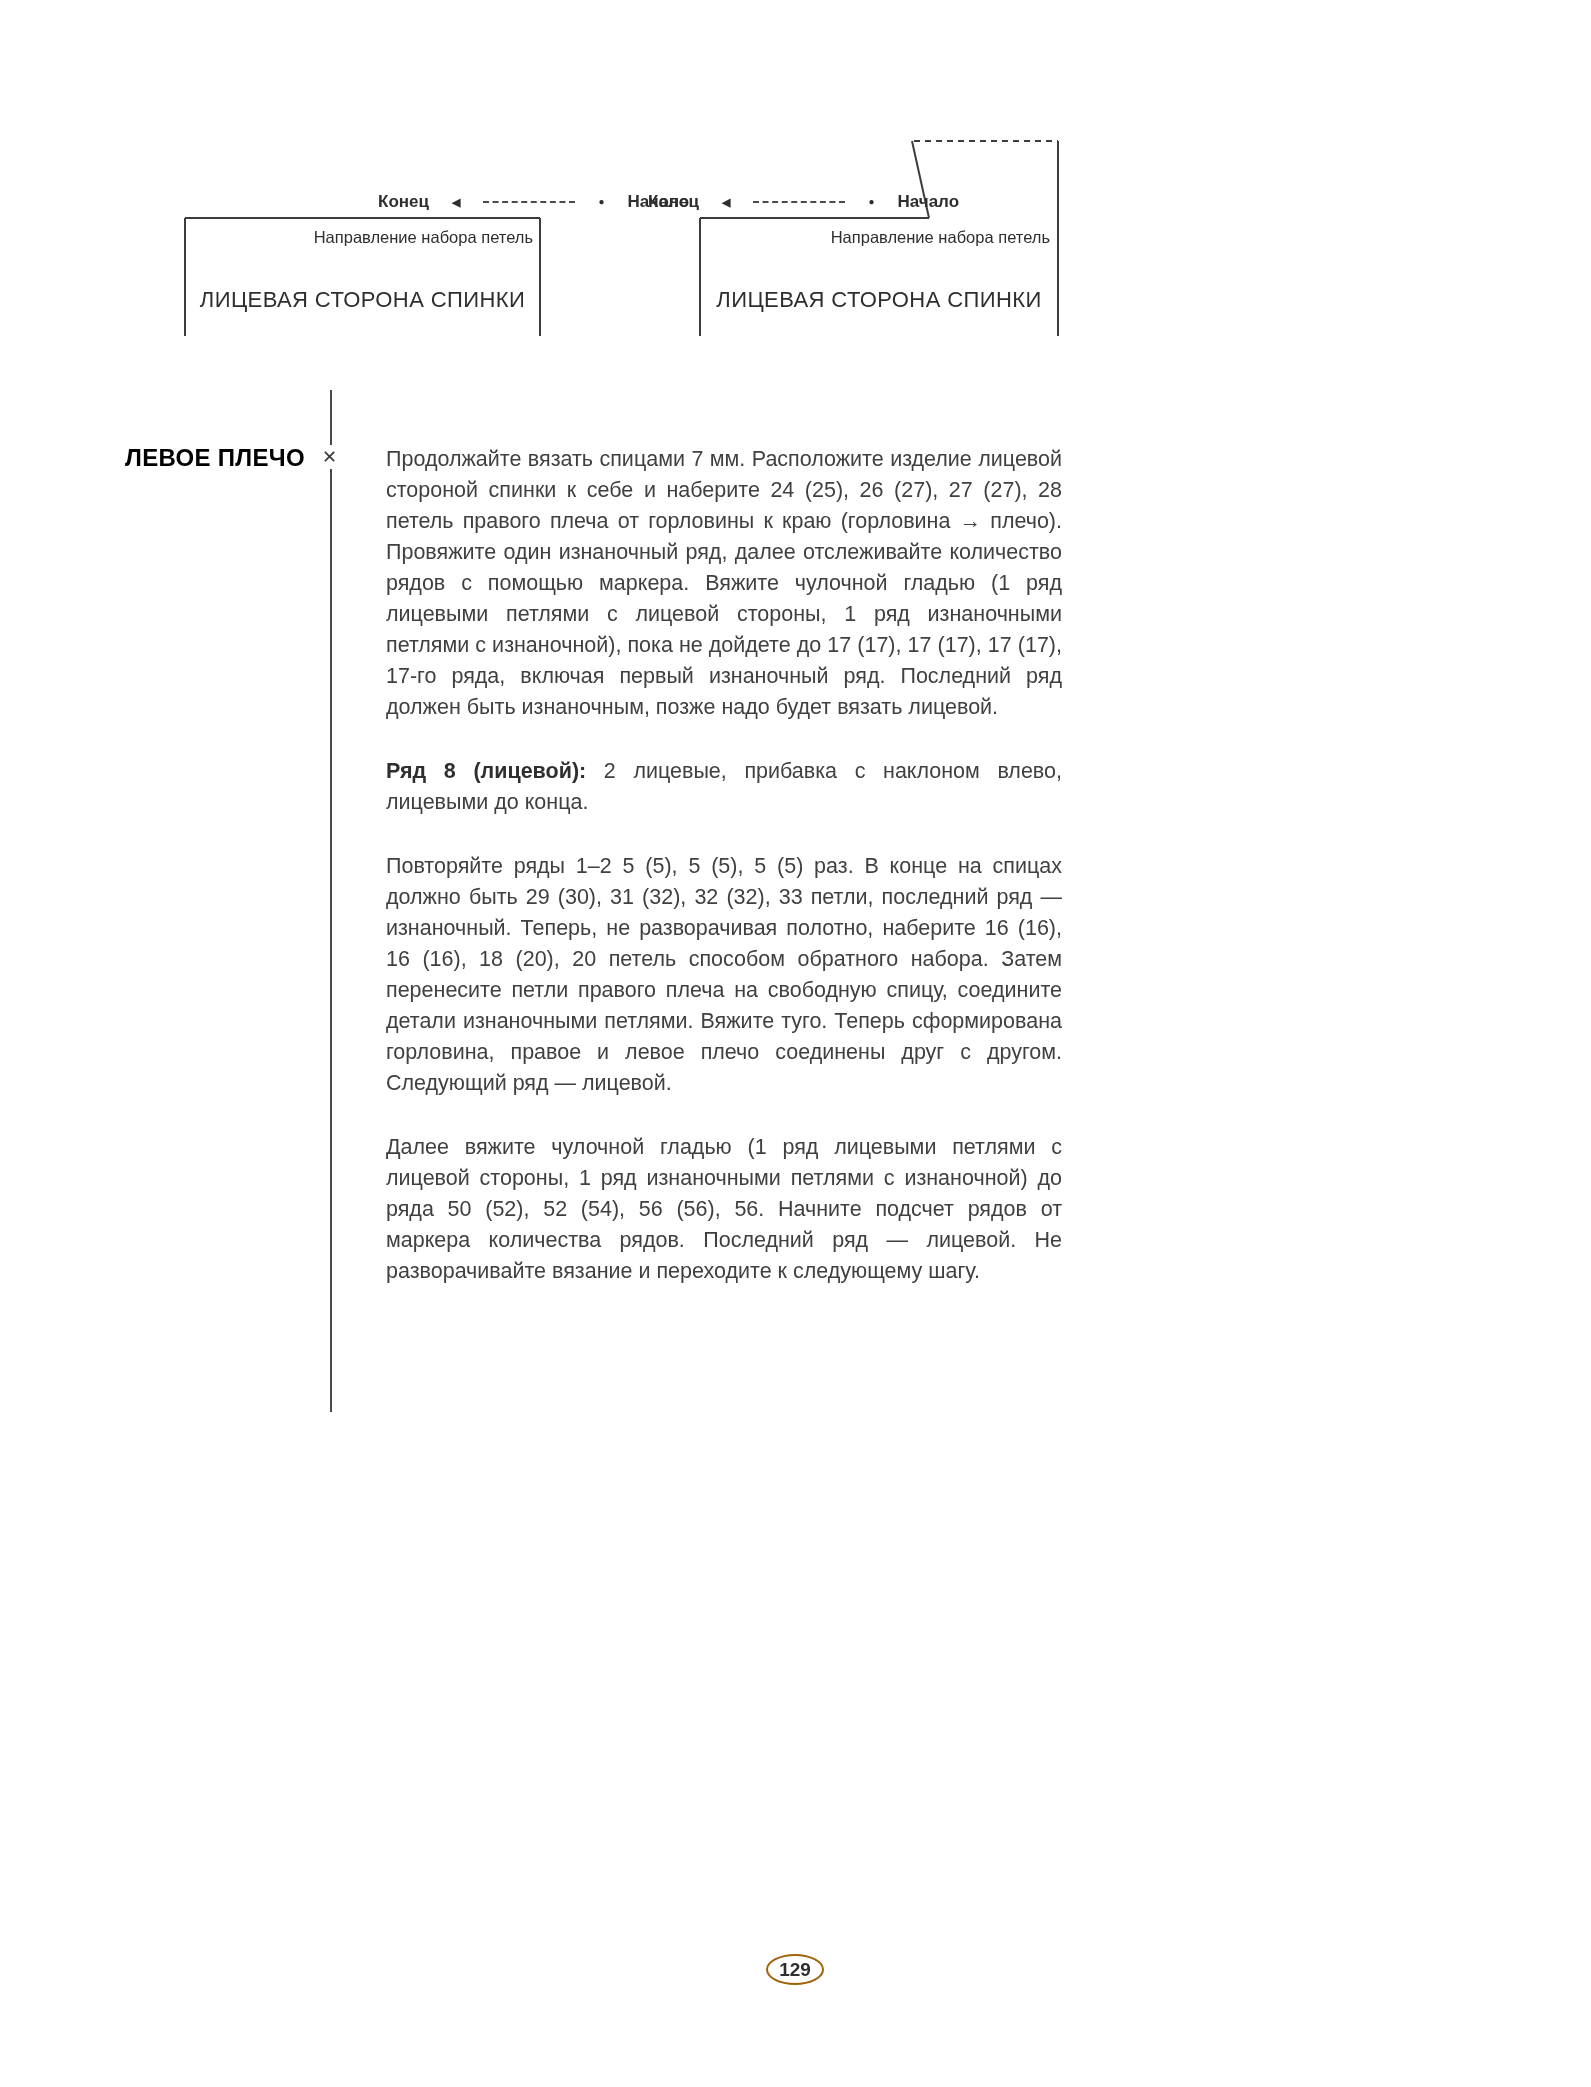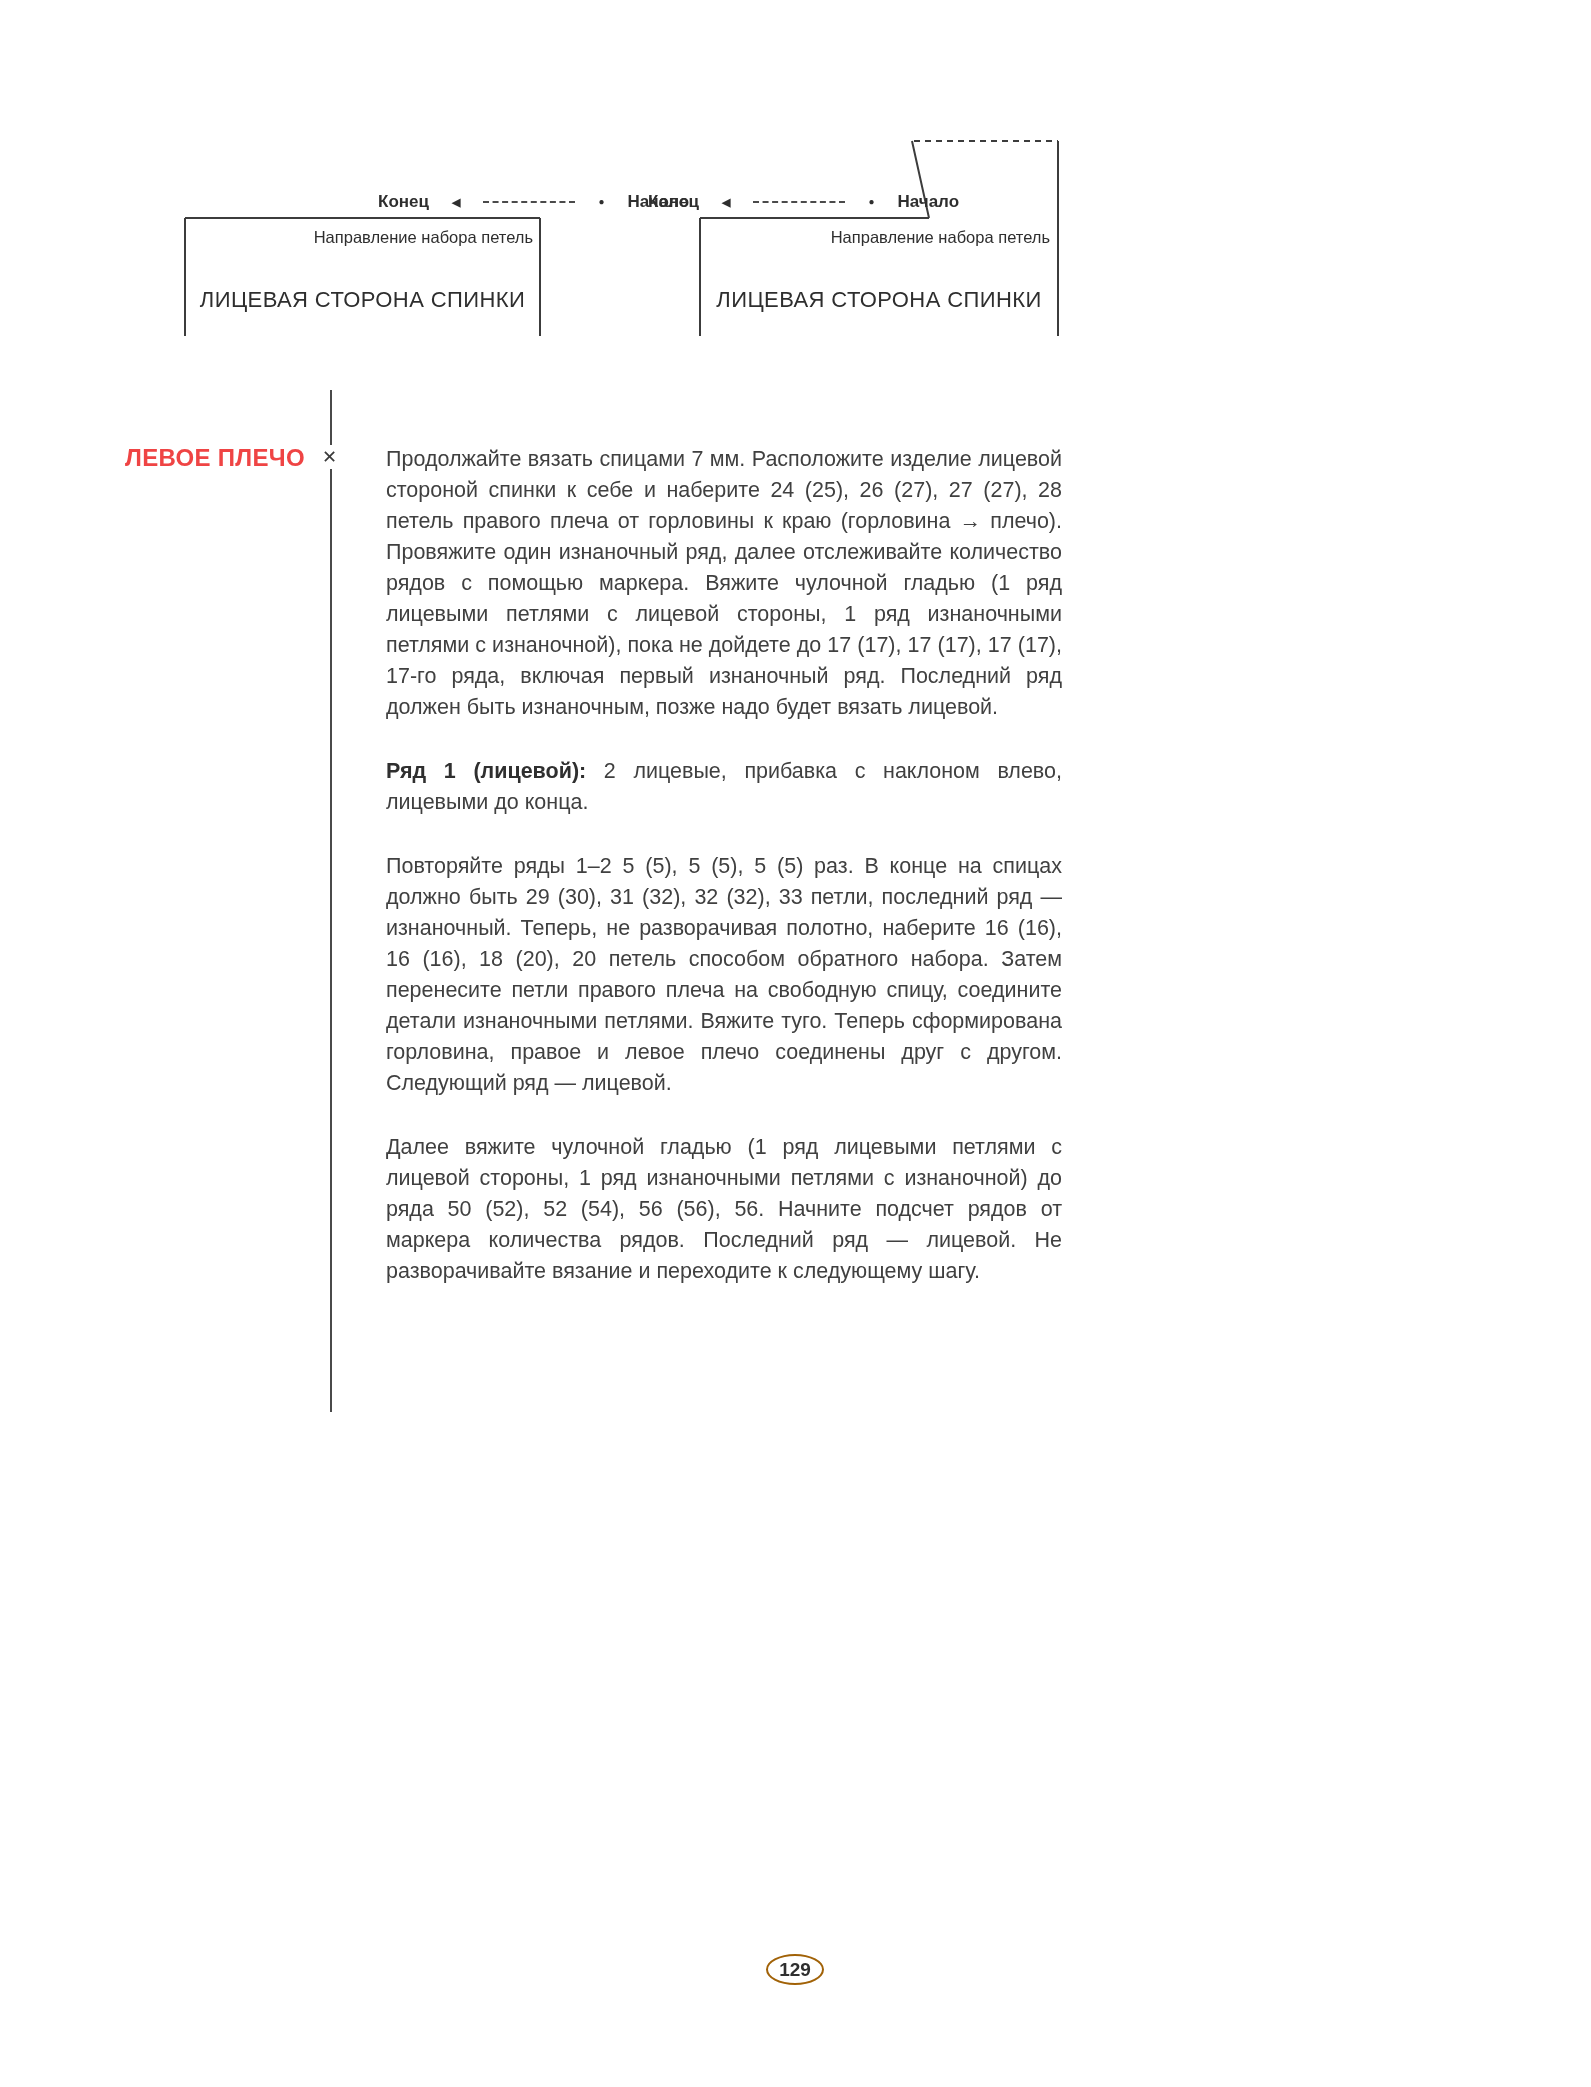--- a/index.html
+++ b/index.html
@@ -15,21 +15,21 @@
   
   .dlabel { font-weight:normal; color:#2e2e2e; font-size:16.5px; }
   .side   { font-size:22px; letter-spacing:0.4px; }
   .arrow-row { display:flex; align-items:center; gap:23px;
                font-size:17px; font-weight:bold; color:#2e2e2e; }
   .arrow-head { font-size:11px; line-height:1; }
   .arrow-dash { width:92px; height:0; border-top:2px dashed #4a4a4a; }
   .arrow-dot  { font-size:10px; line-height:1; }
 
   
-  .heading { font-size:24px; font-weight:bold; color:#ef4444; letter-spacing:0.3px; }
+  .heading { font-size:24px; font-weight:bold; color:#000000; letter-spacing:0.3px; }
   .vrule   { width:2px; background:#4a4a4a; }
   .cross   { font-size:18px; color:#3a3a3a; background:#ffffff; line-height:1; padding:3px 1px; }
 
   .column { font-size:21.5px; line-height:31px; text-align:justify; color:#404040; }
   .para { margin-bottom:33px; }
   .rows-block { margin-bottom:33px; }
   .b { font-weight:bold; color:#2f2f2f; }
 
   .pageno {
     border:2px solid #a16207; border-radius:50%;
@@ -74,21 +74,21 @@
 <div class="abs dlabel side" style="left:700px; top:287px; width:358px; text-align:center;">ЛИЦЕВАЯ СТОРОНА СПИНКИ</div>
 
 <div class="abs heading" style="left:125px; top:444px;">ЛЕВОЕ ПЛЕЧО</div>
 <div class="abs vrule" style="left:330px; top:390px; height:1022px;"></div>
 <div class="abs cross" style="left:321px; top:445px;">✕</div>
 
 <div class="abs column" style="left:386px; top:444px; width:676px;">
   <p class="para">Продолжайте вязать спицами 7 мм. Расположите изделие лицевой стороной спинки к себе и наберите 24 (25), 26 (27), 27 (27), 28 петель правого плеча от горловины к краю (горловина → плечо). Провяжите один изнаночный ряд, далее отслеживайте количество рядов с помощью маркера. Вяжите чулочной гладью (1 ряд лицевыми петлями с лицевой стороны, 1 ряд изнаночными петлями с изнаночной), пока не дойдете до 17 (17), 17 (17), 17 (17), 17-го ряда, включая первый изнаночный ряд. Последний ряд должен быть изнаночным, позже надо будет вязать лицевой.</p>
 
   <div class="rows-block">
-    <div><span class="b">Ряд 1 (лицевой):</span> <span>2 лицевые, прибавка с наклоном влево, лицевыми до конца.</span></div>
+    <div><span class="b">Ряд 8 (лицевой):</span> <span>2 лицевые, прибавка с наклоном влево, лицевыми до конца.</span></div>
   </div>
 
   <p class="para">Повторяйте ряды 1–2 5 (5), 5 (5), 5 (5) раз. В конце на спицах должно быть 29 (30), 31 (32), 32 (32), 33 петли, последний ряд — изнаночный. Теперь, не разворачивая полотно, наберите 16 (16), 16 (16), 18 (20), 20 петель способом обратного набора. Затем перенесите петли правого плеча на свободную спицу, соедините детали изнаночными петлями. Вяжите туго. Теперь сформирована горловина, правое и левое плечо соединены друг с другом. Следующий ряд — лицевой.</p>
   <p class="para">Далее вяжите чулочной гладью (1 ряд лицевыми петлями с лицевой стороны, 1 ряд изнаночными петлями с изнаночной) до ряда 50 (52), 52 (54), 56 (56), 56. Начните подсчет рядов от маркера количества рядов. Последний ряд — лицевой. Не разворачивайте вязание и переходите к следующему шагу.</p>
 </div>
 
 <div class="abs pageno" style="left:766px; top:1954px; width:58px; height:31px;">
   <span>129</span>
 </div>
 

